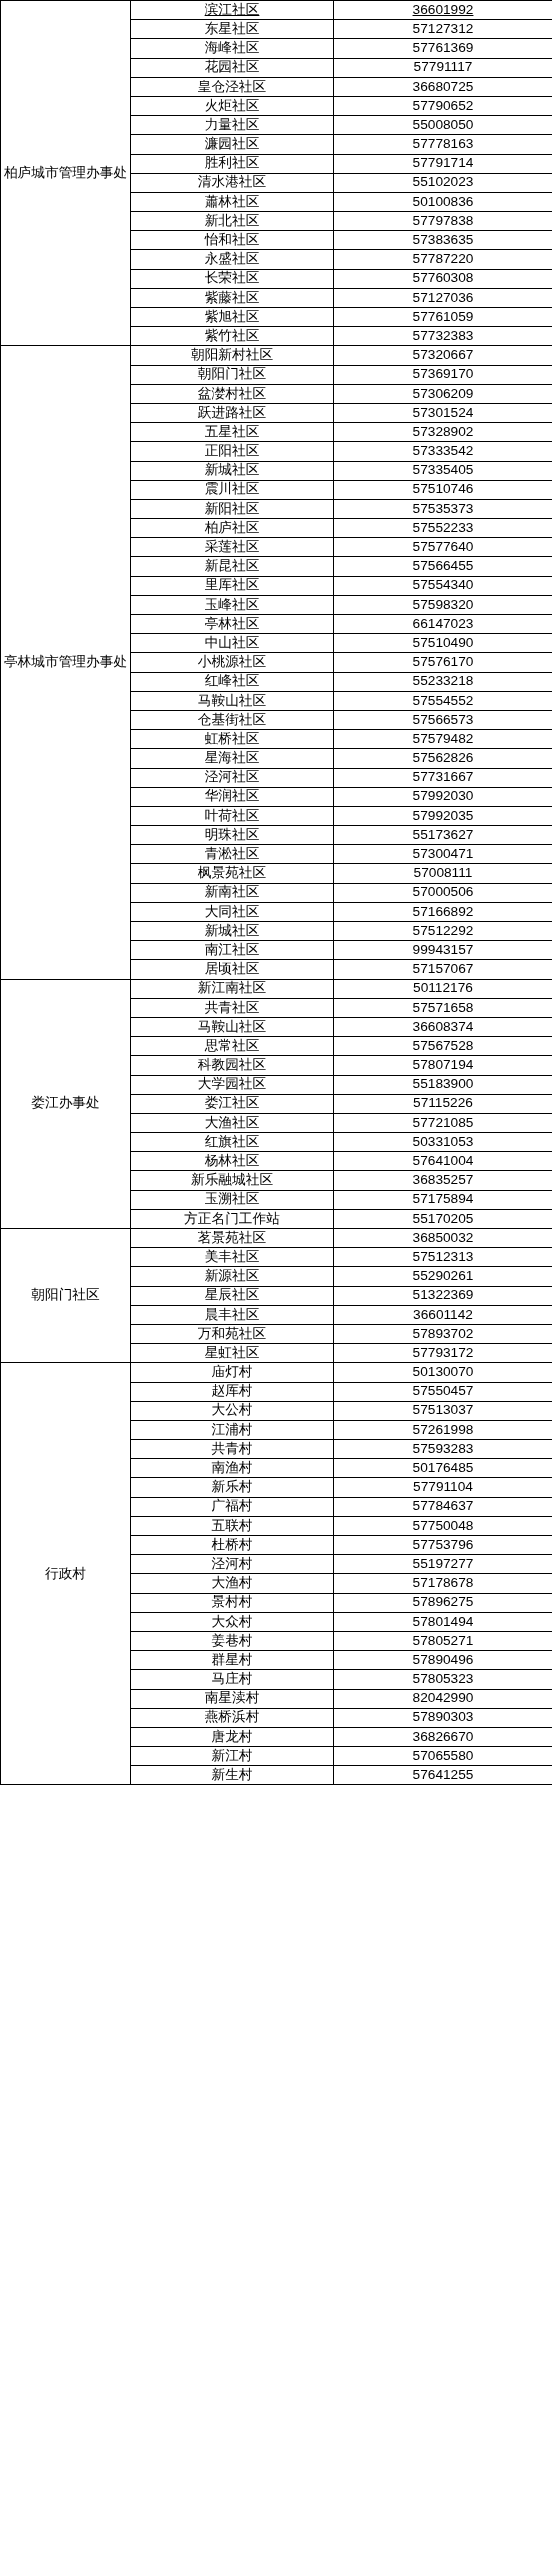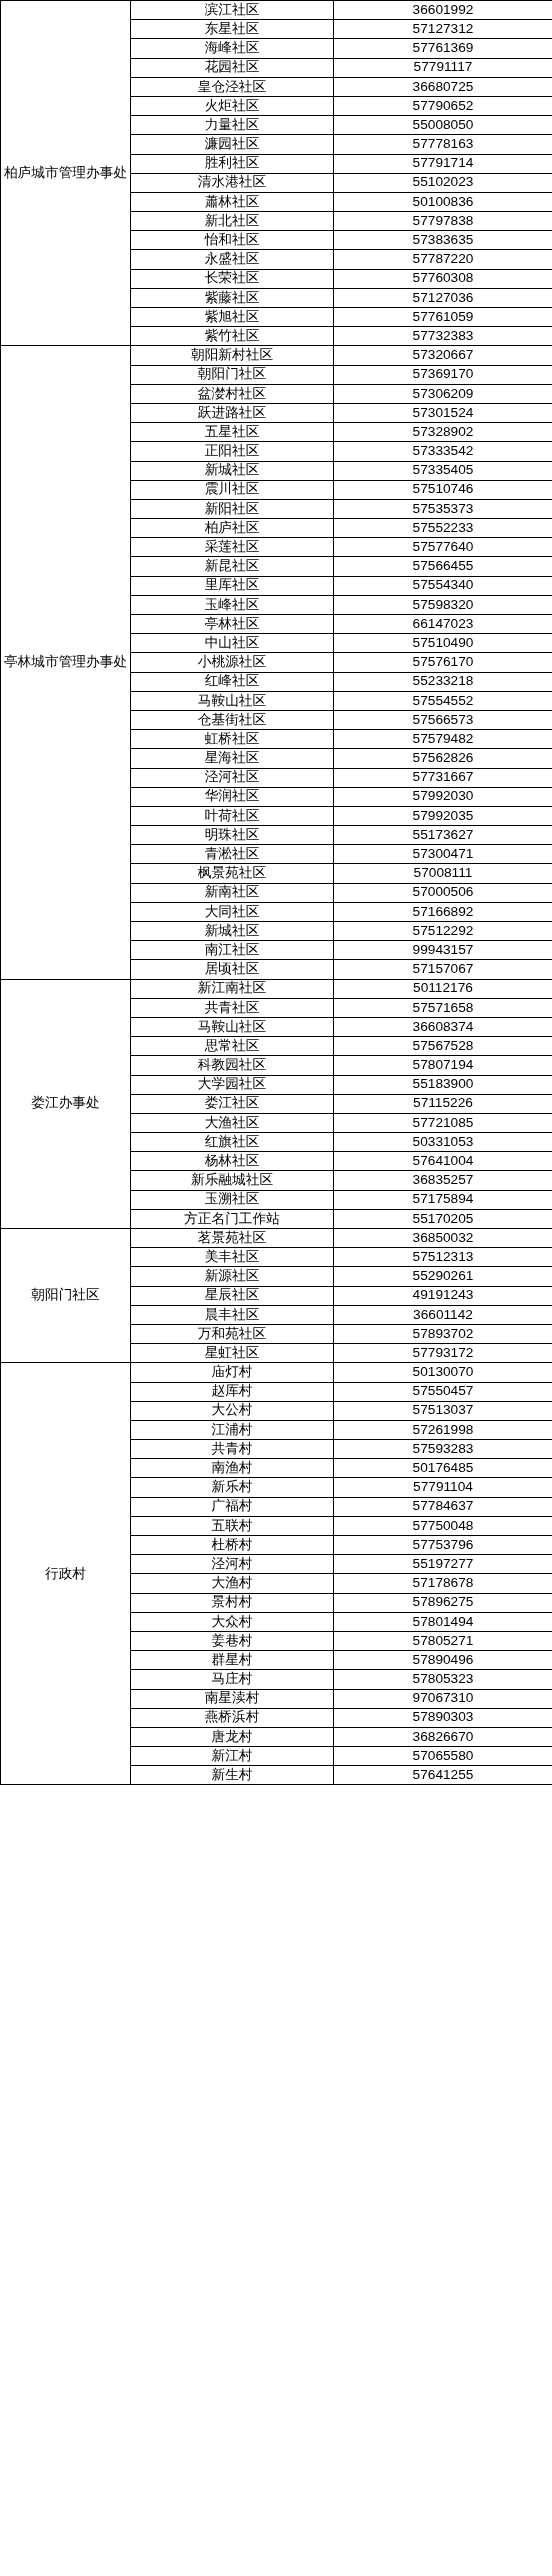--- a/index.html
+++ b/index.html
@@ -37,20 +37,21 @@
     width: 203px;
   }
   td.phone-cell {
     width: 219px;
     font-family: "Liberation Sans", sans-serif;
   }
   
   tr.first-row td.name-cell,
   tr.first-row td.phone-cell {
     border-top: 0.9px solid #000000;
+    text-decoration: underline;
   }
 </style>
 </head>
 <body>
 
 <table class="directory">
   <tbody>
       <tr class="first-row">
         <td class="group-cell" rowspan="18">柏庐城市管理办事处</td>
         <td class="name-cell">滨江社区</td>
@@ -318,21 +319,21 @@
       <tr>
         <td class="name-cell">美丰社区</td>
         <td class="phone-cell">57512313</td>
       </tr>
       <tr>
         <td class="name-cell">新源社区</td>
         <td class="phone-cell">55290261</td>
       </tr>
       <tr>
         <td class="name-cell">星辰社区</td>
-        <td class="phone-cell">49191243</td>
+        <td class="phone-cell">51322369</td>
       </tr>
       <tr>
         <td class="name-cell">晨丰社区</td>
         <td class="phone-cell">36601142</td>
       </tr>
       <tr>
         <td class="name-cell">万和苑社区</td>
         <td class="phone-cell">57893702</td>
       </tr>
       <tr>
@@ -403,21 +404,21 @@
       <tr>
         <td class="name-cell">群星村</td>
         <td class="phone-cell">57890496</td>
       </tr>
       <tr>
         <td class="name-cell">马庄村</td>
         <td class="phone-cell">57805323</td>
       </tr>
       <tr>
         <td class="name-cell">南星渎村</td>
-        <td class="phone-cell">97067310</td>
+        <td class="phone-cell">82042990</td>
       </tr>
       <tr>
         <td class="name-cell">燕桥浜村</td>
         <td class="phone-cell">57890303</td>
       </tr>
       <tr>
         <td class="name-cell">唐龙村</td>
         <td class="phone-cell">36826670</td>
       </tr>
       <tr>

